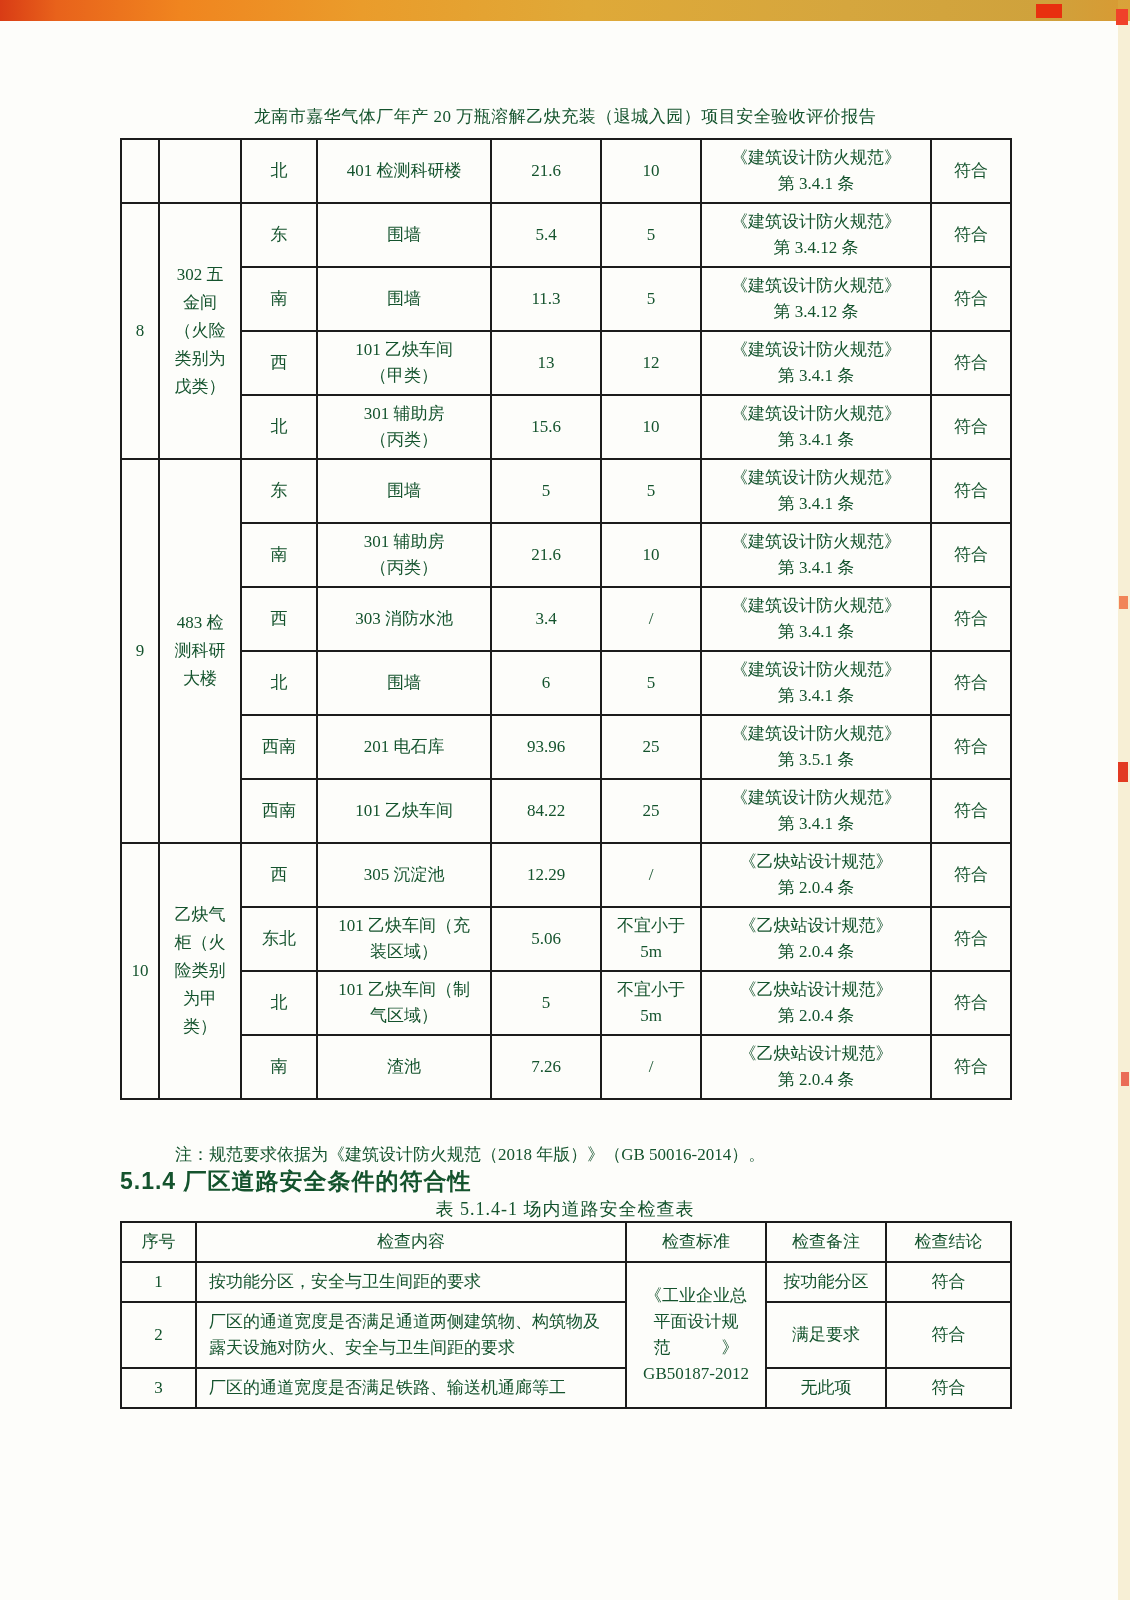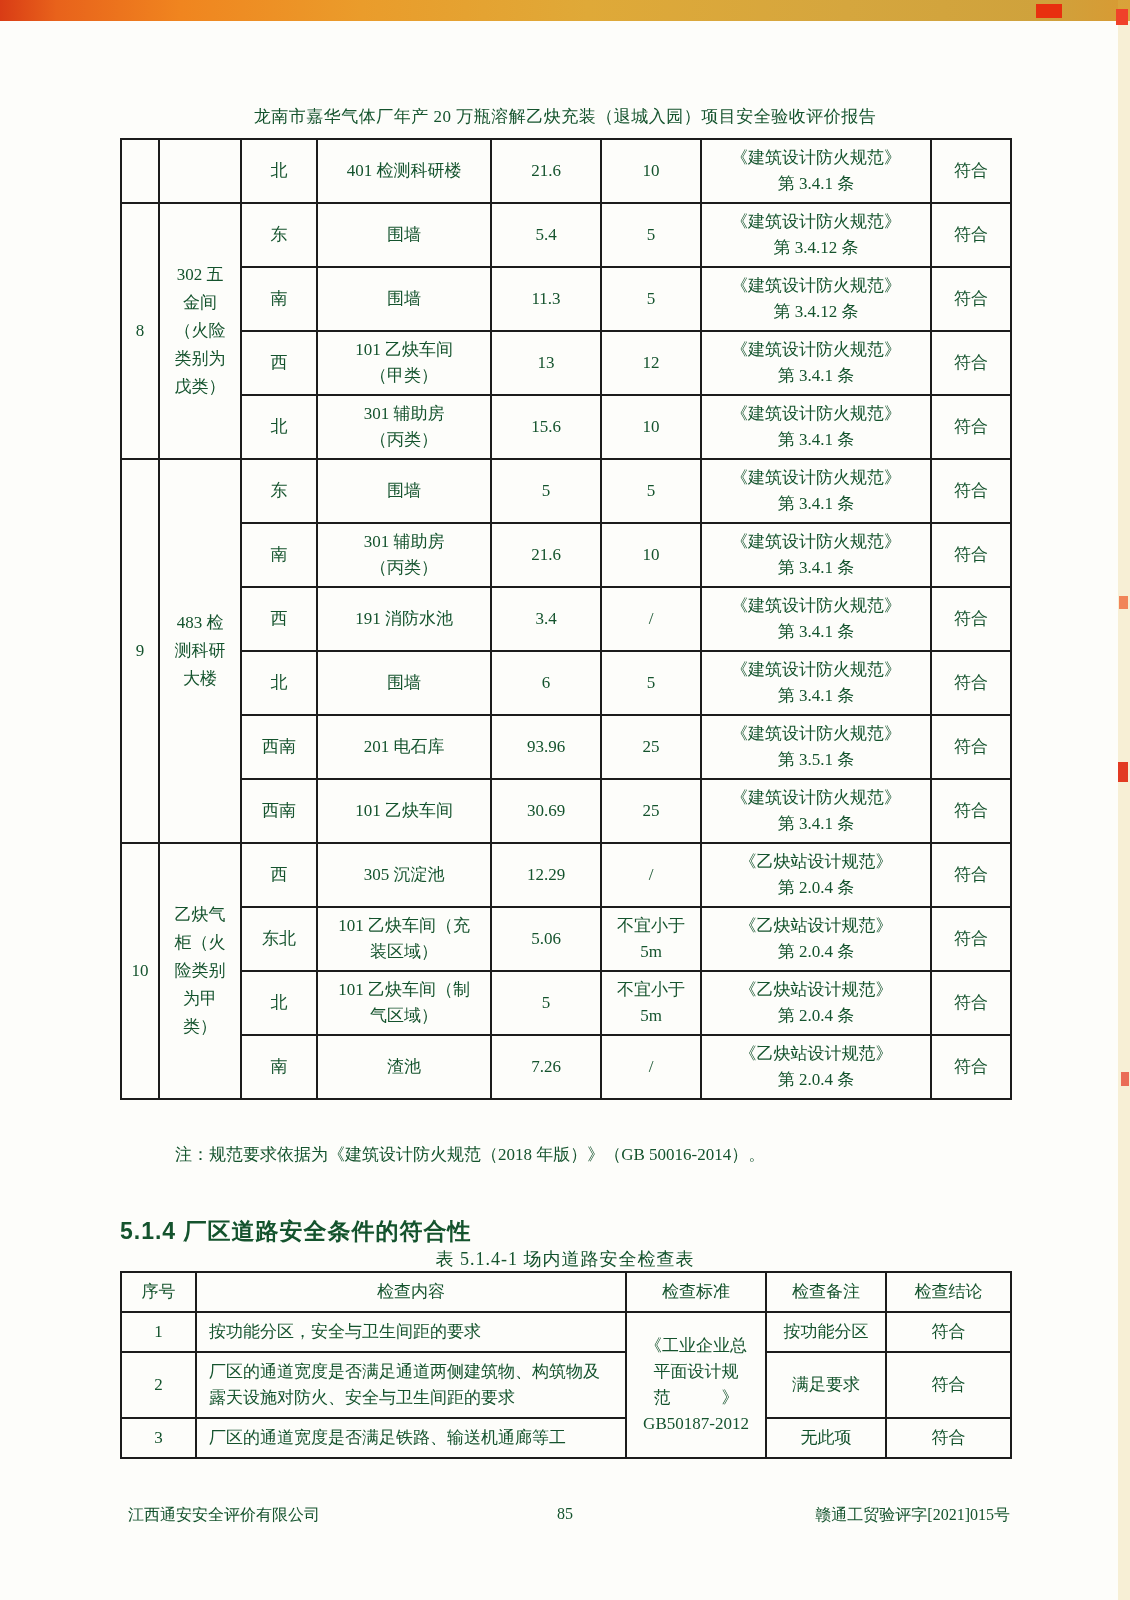--- a/index.html
+++ b/index.html
@@ -34,21 +34,21 @@
     font-size:17px; line-height:26px; padding:5px 4px; font-weight:normal;
     overflow:hidden; word-break:break-all;
   }
   .dist tbody tr { height:60px; }
   .dist .c-bld { padding:4px 9px; line-height:28px; }
   .dist .c-num { font-size:17px; }
 
   .note-line { margin-top:43px; padding-left:55px; font-size:17px; }
 
   .section-heading {
-    margin-top:50px; font-size:23px; font-weight:700;
+    font-size:23px; font-weight:700;
     font-family:"Liberation Sans","DejaVu Sans",sans-serif;
     letter-spacing:1px;
   }
   .tbl-caption { text-align:center; font-size:18px; letter-spacing:1px; }
 
   .road { margin-top:0; }
   .road thead tr { height:40px; }
   .road tbody tr { height:40px; }
   .road .c-left { text-align:left; padding:6px 12px; }
 
@@ -252,21 +252,21 @@
             </td>
             <td>
               <div>符合</div>
             </td>
           </tr>
           <tr>
             <td>
               <div>西</div>
             </td>
             <td>
-              <div>191 消防水池</div>
+              <div>303 消防水池</div>
             </td>
             <td>
               <div>3.4</div>
             </td>
             <td>
               <div>/</div>
             </td>
             <td>
               <div>《建筑设计防火规范》</div>
               <div>第 3.4.1 条</div>
@@ -318,21 +318,21 @@
             </td>
           </tr>
           <tr>
             <td>
               <div>西南</div>
             </td>
             <td>
               <div>101 乙炔车间</div>
             </td>
             <td>
-              <div>30.69</div>
+              <div>84.22</div>
             </td>
             <td>
               <div>25</div>
             </td>
             <td>
               <div>《建筑设计防火规范》</div>
               <div>第 3.4.1 条</div>
             </td>
             <td>
               <div>符合</div>
@@ -515,19 +515,14 @@
             </td>
             <td>
               <div>符合</div>
             </td>
           </tr>
         </tbody>
     </table>
 
   </div>
 
-  <div class="footer">
-    <span class="f-left">江西通安安全评价有限公司</span>
-    <span class="f-page">85</span>
-    <span class="f-right">赣通工贸验评字[2021]015号</span>
-  </div>
 
 </div>
 
 </body></html>

